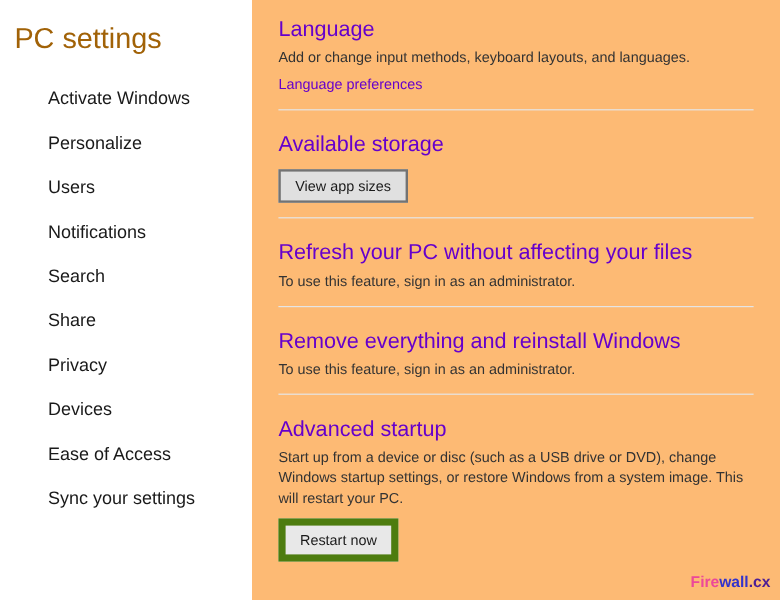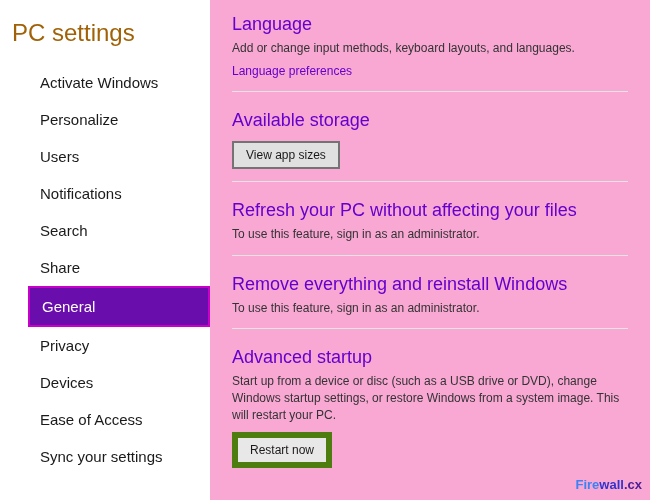--- a/index.html
+++ b/index.html
@@ -41,21 +41,21 @@
       background: #6a0dad;
       color: #fff;
       border: 2px solid #c800c8;
     }
 
     
     #main {
       flex: 1;
       padding: 14px 22px 28px 22px;
       overflow-y: auto;
-      background: #f9a8d4;
+      background: #fdba74;
     }
 
     .section {
       margin-bottom: 18px;
     }
 
     .section-title {
       font-size: 18px;
       font-weight: 300;
       color: #6600cc;
@@ -105,37 +105,36 @@
     }
 
     
     #watermark {
       position: absolute;
       bottom: 8px;
       right: 8px;
       font-size: 13px;
       font-weight: bold;
     }
-    #wm-fire { color: #3b82f6; }
+    #wm-fire { color: #ec4899; }
     #wm-wall { color: #3333cc; }
     #wm-cx   { color: #4c1d95; }
   </style>
 </head>
 <body>
 
 <nav id="sidebar">
   <div id="app-title">PC settings</div>
 
 <div class="nav-item">Activate Windows</div>
     <div class="nav-item">Personalize</div>
     <div class="nav-item">Users</div>
     <div class="nav-item">Notifications</div>
     <div class="nav-item">Search</div>
     <div class="nav-item">Share</div>
-    <div class="nav-item active">General</div>
     <div class="nav-item">Privacy</div>
     <div class="nav-item">Devices</div>
     <div class="nav-item">Ease of Access</div>
     <div class="nav-item">Sync your settings</div>
   </nav>
 
 <main id="main">
 
 <div class="section"><div class="section-title">Language</div><div class="section-desc">Add or change input methods, keyboard layouts, and languages.</div><a class="section-link" href="#">Language preferences</a><hr class="divider"></div>
     <div class="section"><div class="section-title">Available storage</div><button class="btn">View app sizes</button><hr class="divider"></div>

